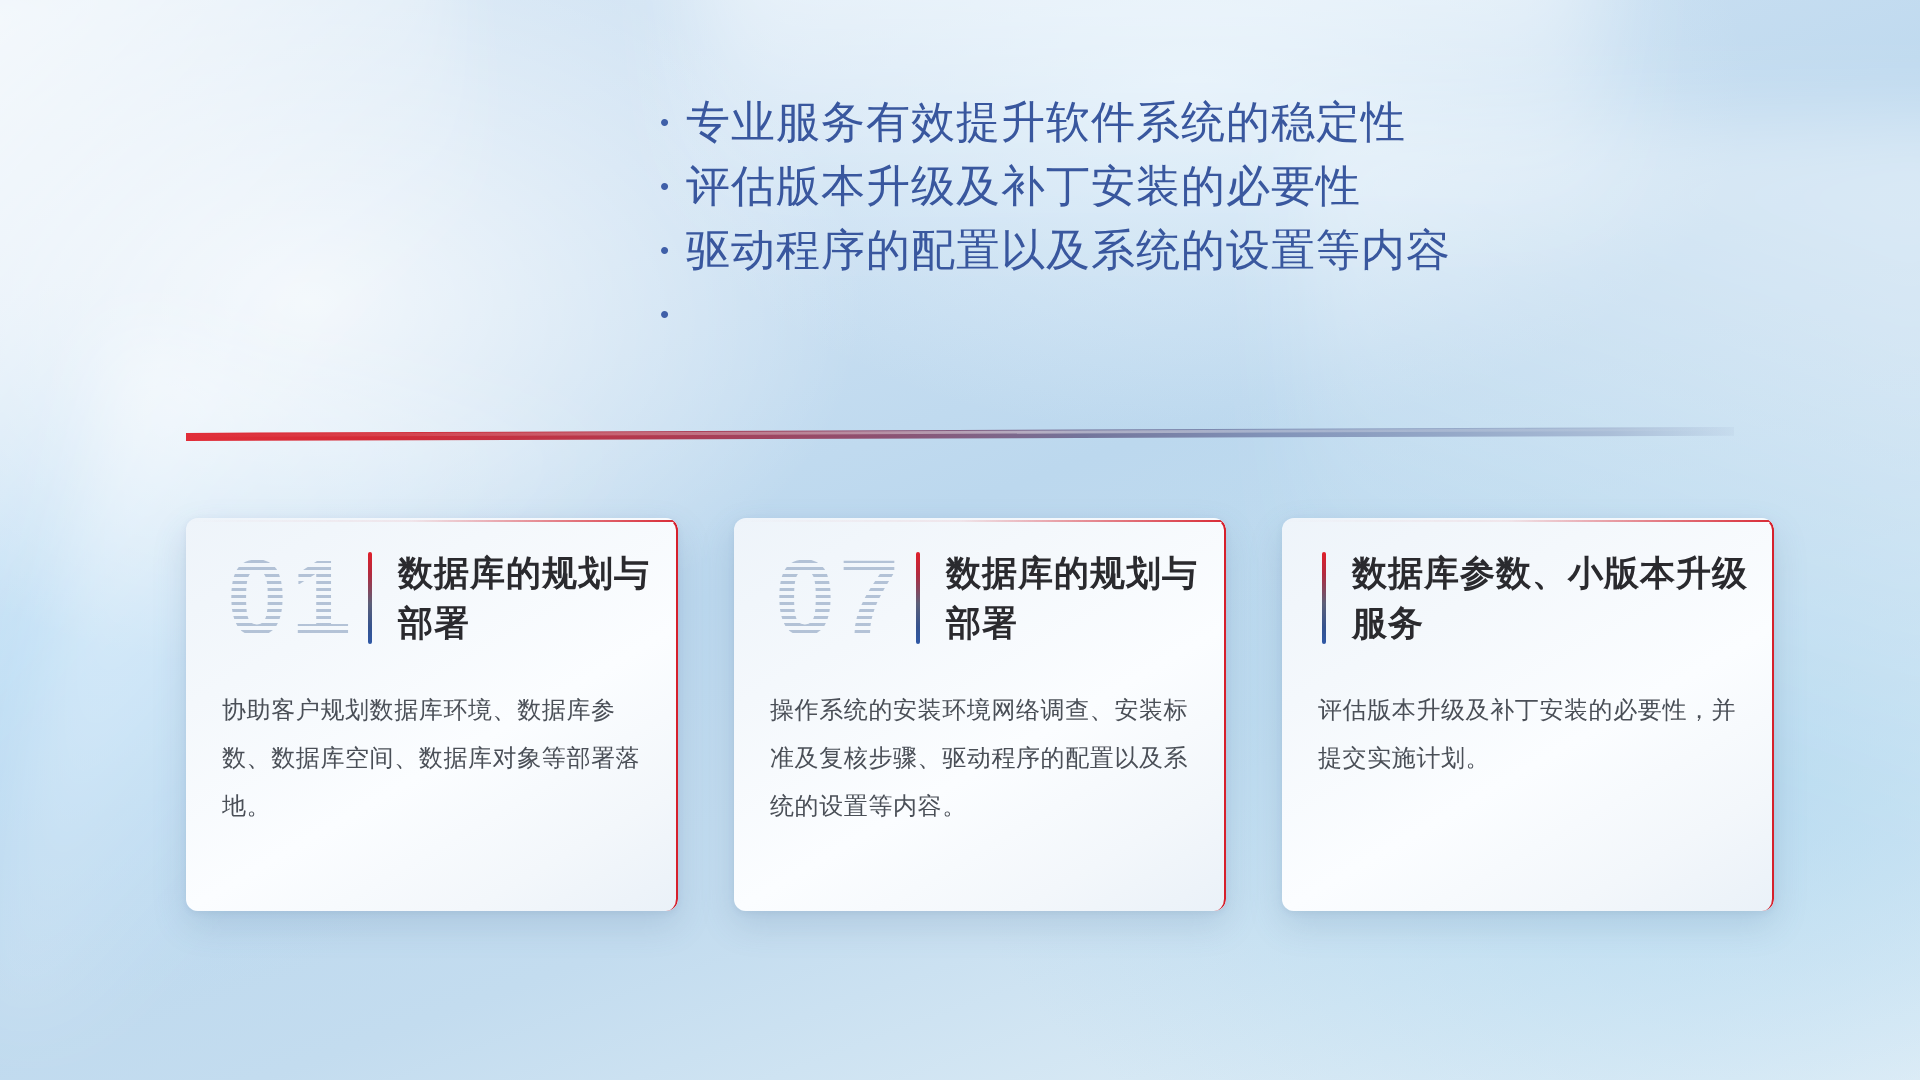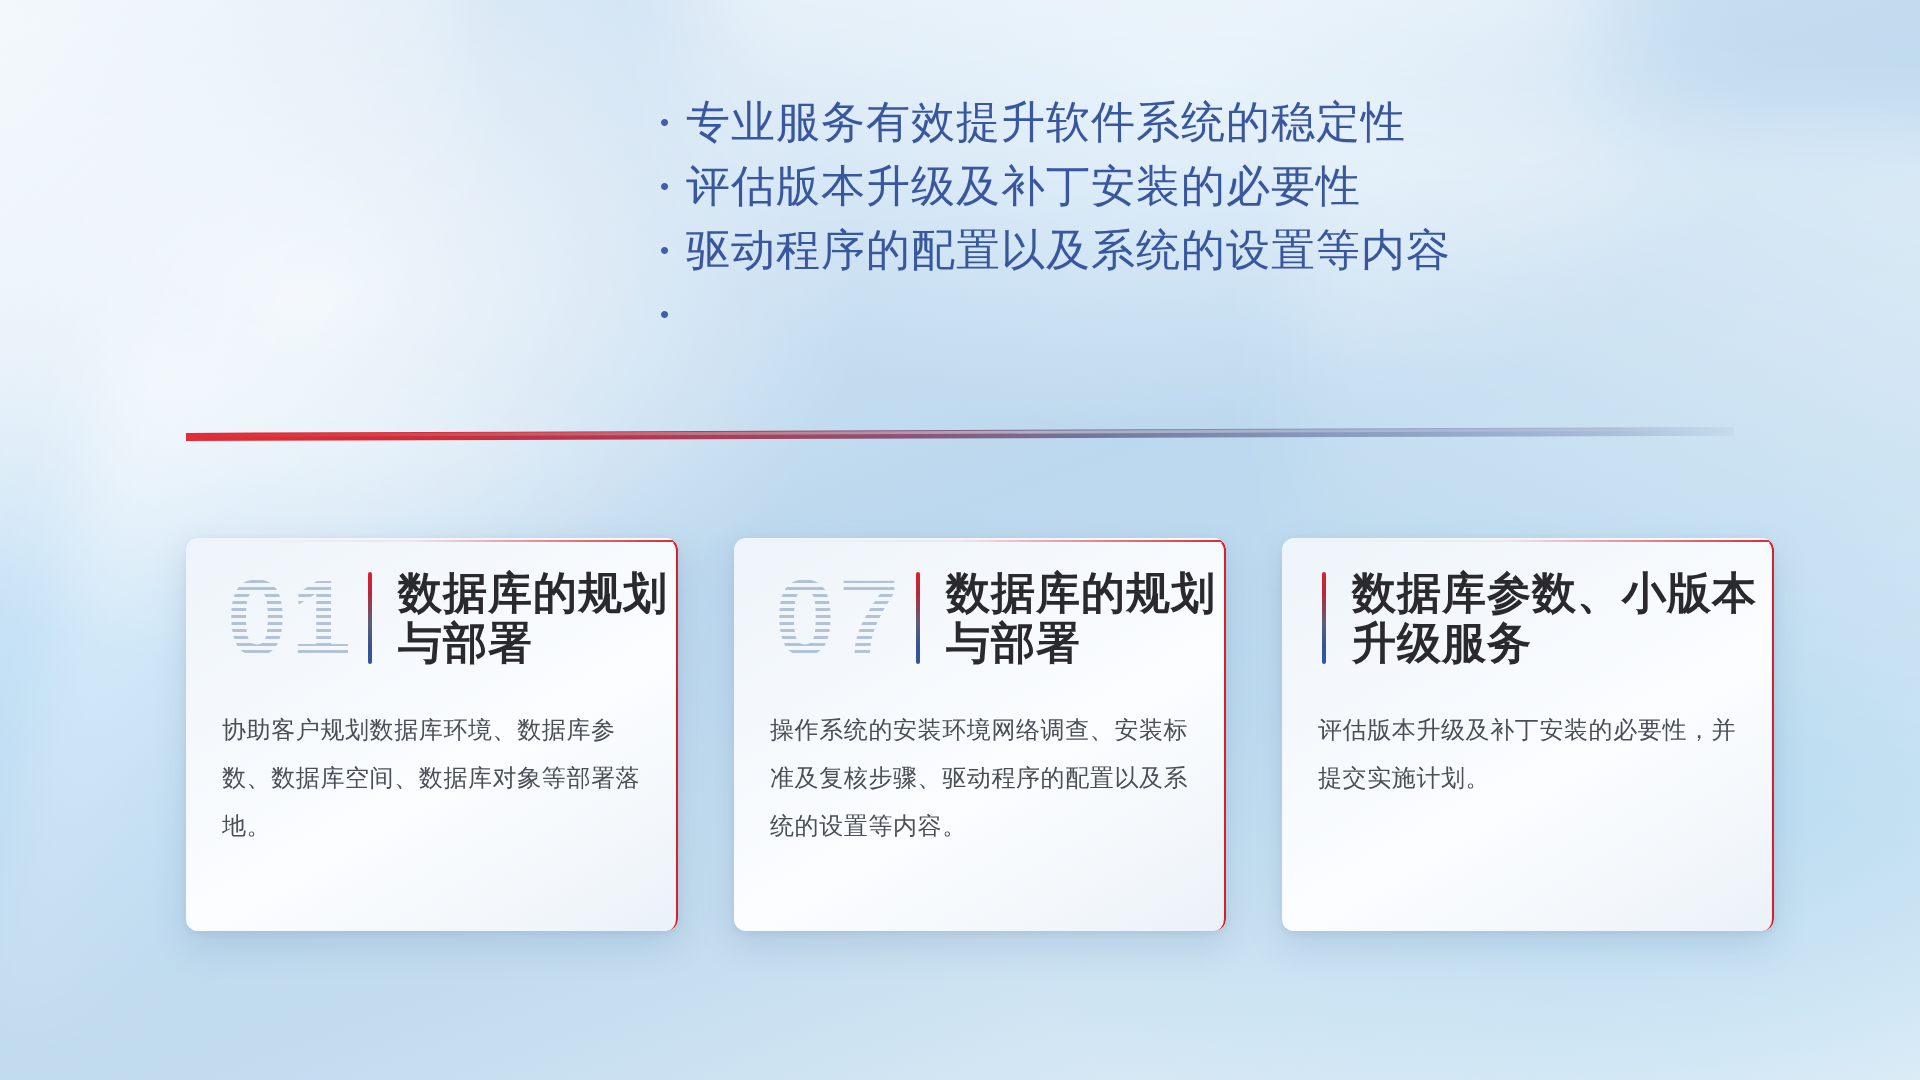--- a/index.html
+++ b/index.html
@@ -100,21 +100,21 @@
   #divider .blade-hi {
     position:absolute;
     left:0; top:0; width:100%; height:100%;
     background:linear-gradient(90deg, rgba(255,255,255,0.0) 0%, rgba(255,255,255,0.45) 55%, rgba(255,255,255,0.0) 100%);
     clip-path:polygon(0% 48%, 100% 8%, 100% 26%, 0% 72%);
   }
 
   
   #cards {
     position:absolute;
-    left:186px; top:538px;
+    left:186px; top:518px;
     width:1588px;
     display:flex;
     gap:56px;
   }
   .card {
     position:relative;
     width:492px;
     height:393px;
     border-radius:12px;
     background:linear-gradient(150deg, #eef4fa 0%, #f4f8fc 28%, #fbfdff 58%, #f3f7fb 82%, #eaf1f8 100%);
@@ -163,21 +163,21 @@
   }
   .card-sep {
     width:4px;
     flex:0 0 4px;
     height:92px;
     margin:0 26px 0 6px;
     border-radius:2px;
     background:linear-gradient(180deg, #e01f2b 0%, #b32a3f 24%, #5c5f78 56%, #35538f 82%, #2f58a6 100%);
   }
   .card-title {
-    font-size:44px;
+    font-size:35px;
     line-height:50px;
     font-weight:600;
     color:#2a2a2e;
     letter-spacing:1px;
   }
   .card-body {
     padding:8px 36px 0 36px;
     font-size:24px;
     line-height:48px;
     color:#4a4f57;

